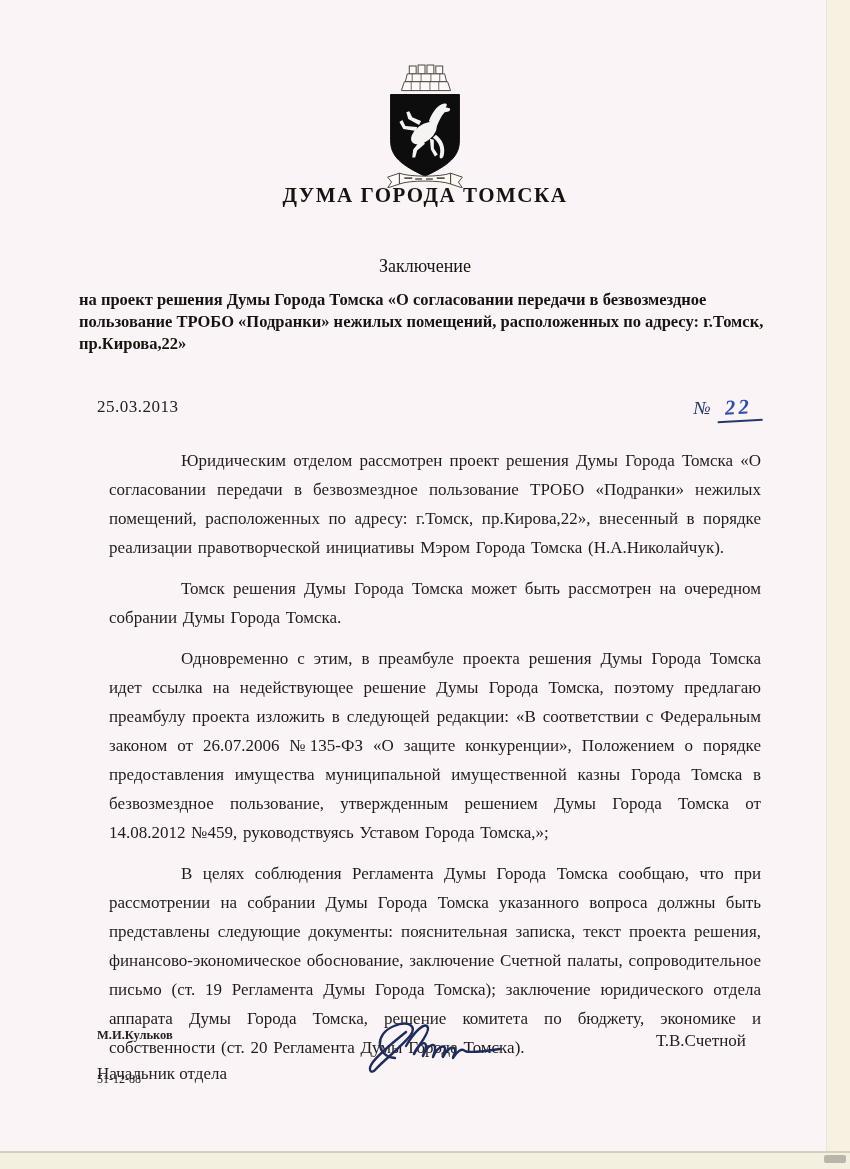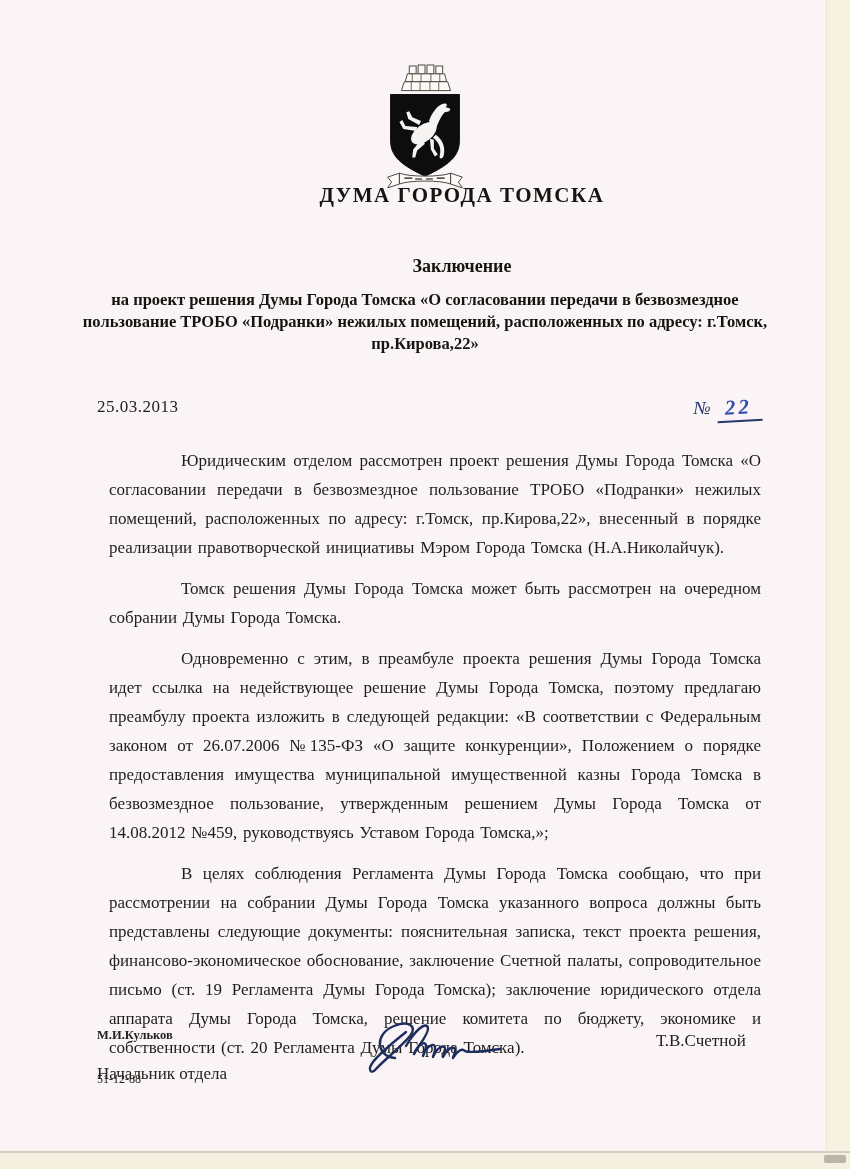--- a/index.html
+++ b/index.html
@@ -5,45 +5,44 @@
   * { margin:0; padding:0; box-sizing:border-box; }
   html,body { background:#e8e4da; }
   .page {
     position:relative;
     width:850px; height:1169px;
     margin:0 auto;
     background:#fbf4f7;
     overflow:hidden;
     font-family:"Liberation Serif","DejaVu Serif",serif;
     color:#24201d;
-    padding-left:37px;
   }
   
   .edge-right {
     position:absolute; top:0; right:0; width:24px; height:100%;
     background:#f6f1e1; border-left:1px solid #ece5d2;
   }
   .edge-bottom {
     position:absolute; left:0; bottom:0; width:100%; height:18px;
     background:#f4f0e0; border-top:2px solid #d3cec0;
   }
   .edge-corner-smudge {
     position:absolute; right:4px; bottom:6px; width:22px; height:8px;
     background:#8a857a; opacity:.55; border-radius:2px;
   }
   
   .emblem { position:absolute; top:62px; left:50%; transform:translateX(-50%); }
   
   .org-line { position:absolute; width:100%; text-align:center; font-weight:bold; letter-spacing:1.5px; font-size:21px; color:#17130f; }
   .org-line.l1 { top:183px; }
   .org-line.l2 { top:216px; }
-  .doc-title { position:absolute; top:256px; width:100%; text-align:center; font-weight:bold; font-size:18px; color:#17130f; }
+  .doc-title { position:absolute; top:256px; width:100%; text-align:center; font-weight:normal; font-size:18px; color:#17130f; }
   .doc-subtitle {
     position:absolute; top:289px; left:50%; transform:translateX(-50%);
-    width:692px; text-align:center; font-weight:bold; font-size:16.5px;
+    width:692px; font-weight:bold; font-size:16.5px;
     line-height:22px; color:#17130f;font-family:Liberation Serif, serif;
   }
   
   .date-row { position:absolute; top:395px; left:97px; right:80px; height:30px; font-size:17px; }
   .doc-date { position:absolute; left:0; top:2px; letter-spacing:.5px; }
   .doc-number { position:absolute; right:8px; top:0; white-space:nowrap; }
   .number-label { font-size:18px; color:#22356e; font-style:italic; }
   .number-value {
     display:inline-block; font-size:21px; color:#2f4eae;
     transform:rotate(-3deg); letter-spacing:3px;

